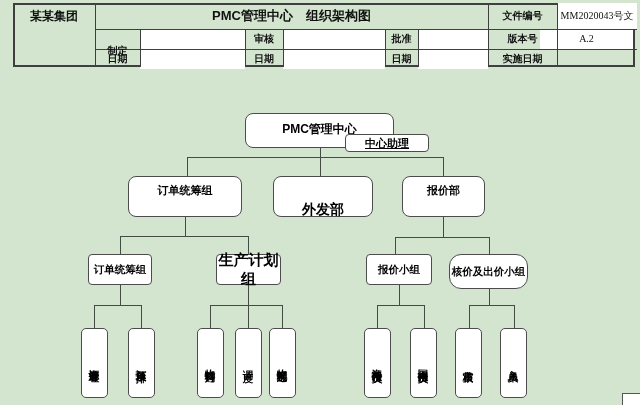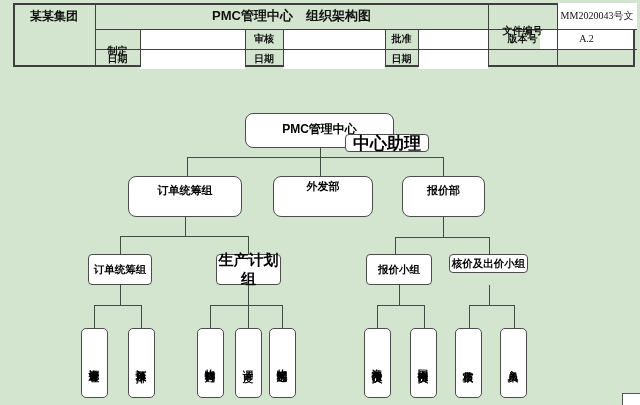--- a/index.html
+++ b/index.html
@@ -56,21 +56,21 @@
   <div class="gridline" style="left:418px;top:29px;width:1px;height:38px;"></div>
   <div class="gridline" style="left:95px;top:29px;width:542px;height:1px;"></div>
   <div class="gridline" style="left:95px;top:49px;width:542px;height:1px;"></div>
 
   <div class="cell" style="left:13px;top:5px;width:82px;height:22px;font-size:12px;">
     <span>某某集团</span>
   </div>
   <div class="cell" style="left:95px;top:3px;width:393px;height:26px;font-size:13px;">
     <span>PMC管理中心　组织架构图</span>
   </div>
-  <div class="cell lbl" style="left:488px;top:3px;width:69px;height:26px;margin-top:15px;">
+  <div class="cell lbl" style="left:488px;top:3px;width:69px;height:26px;">
     <span>文件编号</span>
   </div>
   <div class="cell lbl" style="left:95px;top:29px;width:45px;height:20px;margin-top:12px;">
     <span>制定</span>
   </div>
   <div class="cell lbl" style="left:245px;top:29px;width:38px;height:20px;">
     <span>审核</span>
   </div>
   <div class="cell lbl" style="left:385px;top:29px;width:33px;height:20px;">
     <span>批准</span>
@@ -79,20 +79,23 @@
     <span>版本号</span>
   </div>
   <div class="cell lbl" style="left:95px;top:49px;width:45px;height:20px;">
     <span>日期</span>
   </div>
   <div class="cell lbl" style="left:245px;top:49px;width:38px;height:20px;">
     <span>日期</span>
   </div>
   <div class="cell lbl" style="left:385px;top:49px;width:33px;height:20px;">
     <span>日期</span>
+  </div>
+  <div class="cell lbl" style="left:488px;top:49px;width:69px;height:20px;">
+    <span>实施日期</span>
   </div>
 
   <div class="edge" style="left:320px;top:122px;width:1px;height:54px;"></div>
   <div class="edge" style="left:320px;top:142px;width:25px;height:1px;"></div>
   <div class="edge" style="left:187px;top:157px;width:257px;height:1px;"></div>
   <div class="edge" style="left:187px;top:157px;width:1px;height:19px;"></div>
   <div class="edge" style="left:443px;top:157px;width:1px;height:19px;"></div>
   <div class="edge" style="left:185px;top:217px;width:1px;height:19px;"></div>
   <div class="edge" style="left:120px;top:236px;width:129px;height:1px;"></div>
   <div class="edge" style="left:120px;top:236px;width:1px;height:18px;"></div>
@@ -115,44 +118,44 @@
   <div class="edge" style="left:424px;top:305px;width:1px;height:23px;"></div>
   <div class="edge" style="left:489px;top:285px;width:1px;height:20px;"></div>
   <div class="edge" style="left:469px;top:305px;width:46px;height:1px;"></div>
   <div class="edge" style="left:469px;top:305px;width:1px;height:23px;"></div>
   <div class="edge" style="left:514px;top:305px;width:1px;height:23px;"></div>
 
   <div class="node round top-text" style="left:245px;top:87px;width:149px;height:35px;padding-top:7px;font-size:12px;margin-top:26px;">
     <span>PMC管理中心</span>
   </div>
 
-  <div class="node small-round center-text" style="left:345px;top:134px;width:84px;height:18px;font-size:17px;">
+  <div class="node small-round center-text" style="left:345px;top:134px;width:84px;height:18px;font-size:11px;text-decoration:underline;">
     <span>中心助理</span>
   </div>
 
   <div class="node round top-text" style="left:128px;top:176px;width:114px;height:41px;padding-top:6px;font-size:11px;">
     <span>订单统筹组</span>
   </div>
-  <div class="node round top-text" style="left:273px;top:176px;width:100px;height:41px;padding-top:2px;font-size:11px;">
+  <div class="node round top-text" style="left:273px;top:176px;width:100px;height:41px;padding-top:24px;font-size:14px;">
     <span>外发部</span>
   </div>
   <div class="node round top-text" style="left:402px;top:176px;width:83px;height:41px;padding-top:6px;font-size:11px;">
     <span>报价部</span>
   </div>
 
   <div class="node small-round center-text" style="left:88px;top:254px;width:64px;height:31px;font-size:10.5px;">
     <span>订单统筹组</span>
   </div>
   <div class="node small-round center-text" style="left:216px;top:254px;width:65px;height:31px;font-size:15px;">
     <span>生产计划组</span>
   </div>
   <div class="node small-round center-text" style="left:366px;top:254px;width:66px;height:31px;font-size:10.5px;">
     <span>报价小组</span>
   </div>
-  <div class="node small-round center-text" style="left:449px;top:254px;width:79px;height:19px;font-size:10.5px;">
+  <div class="node small-round center-text" style="left:449px;top:254px;width:79px;height:35px;font-size:10.5px;border-radius:12px;">
     <span>核价及出价小组</span>
   </div>
 
   <div class="node vnode" style="left:81px;top:328px;width:27px;height:70px;">
     <span>资源管理</span>
   </div>
   <div class="node vnode" style="left:128px;top:328px;width:27px;height:70px;">
     <span>订单预排</span>
   </div>
   <div class="node vnode" style="left:197px;top:328px;width:27px;height:70px;">

